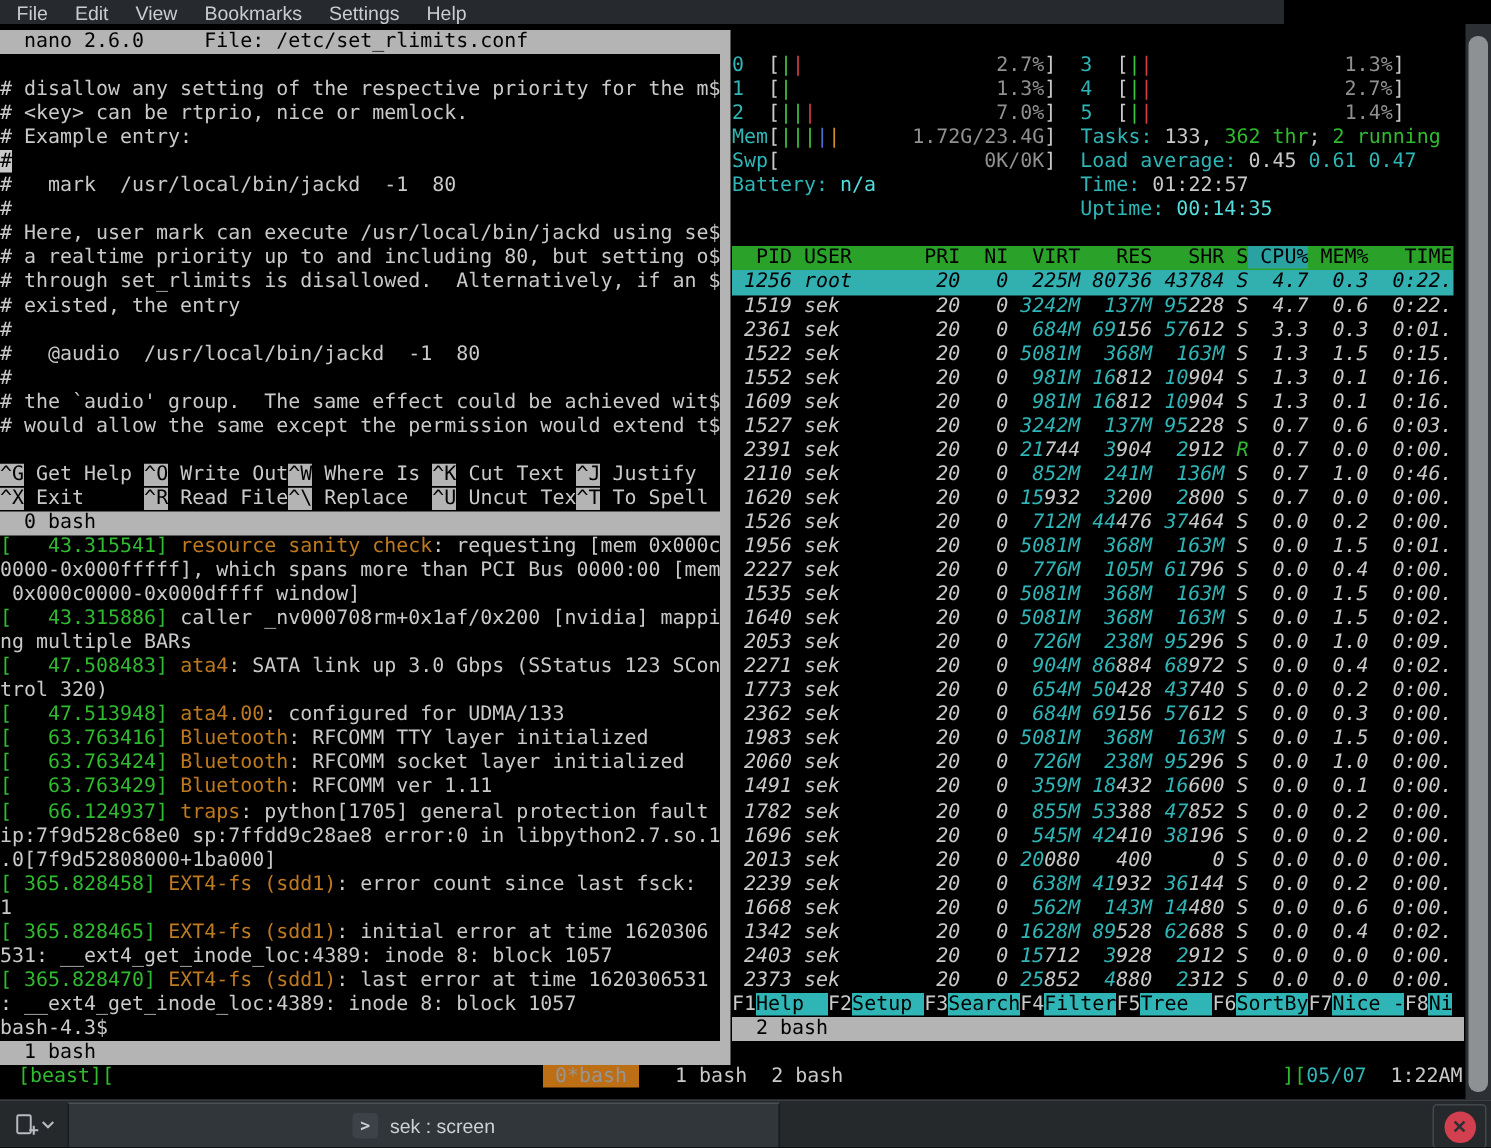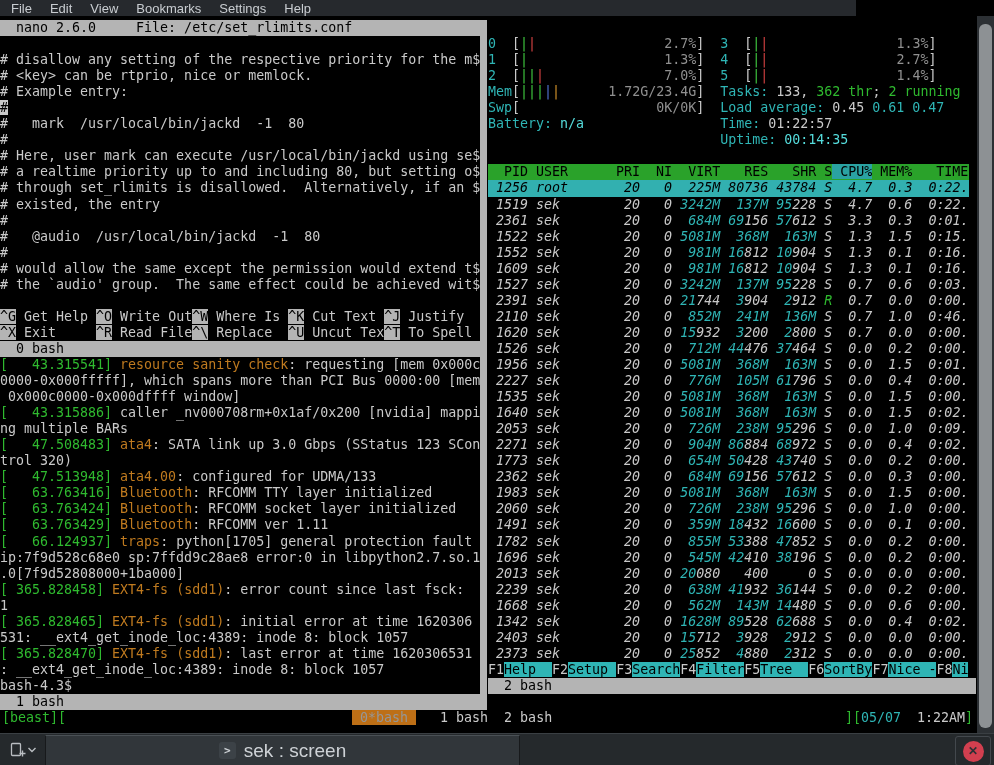--- a/index.html
+++ b/index.html
@@ -23,40 +23,40 @@
   .cursor{background:#c9c9c9;color:#000;}
   .skey{background:#b4b4b4;color:#000;}
   .hd{background:#2aa22a;color:#000;width:481px;}
   .hdsort{background:#2aa2a2;}
   .prow{width:481px;font-style:italic;}
   .sel{background:#32b0b0;color:#000;}
   .sel span{color:#000 !important;}
   .fk{color:#c9c9c9}
   .fkl{background:#2fb5b5;color:#000;}
   
-  .hardstatus{position:absolute;left:0;top:694.3px;width:977px;height:16.05px;background:#000;}
+  .hardstatus{position:absolute;left:10px;top:694.3px;width:977px;height:16.05px;background:#000;}
   .hs-left{position:absolute;left:2px;top:0;}
   .hs-mid{position:absolute;left:352px;top:0;}
   .hs-right{position:absolute;right:4px;top:0;}
   .win-active{background:#bd6f16;color:#969696;}
   
   .scrollbar{position:absolute;left:977px;top:16px;width:17px;height:717px;background:#2c3034;}
   .thumb{position:absolute;left:2px;top:8px;width:13px;height:704px;background:#8d9194;border-radius:6px;}
   
   .tabbar{position:absolute;left:0;top:733px;width:994px;height:32px;background:#25292c;
           border-top:1px solid #3a3f43;box-sizing:border-box;}
   .newtab-btn{position:absolute;left:2px;top:1px;width:42px;height:30px;display:flex;
               align-items:center;justify-content:center;color:#b9bdc1;cursor:pointer;}
   .tab{position:absolute;left:45px;top:1px;width:475px;height:30px;background:#31363a;
        border-left:1px solid #17191b;border-right:1px solid #17191b;border-top:1px solid #4a5055;
        box-sizing:border-box;display:flex;align-items:center;justify-content:center;gap:8px;cursor:pointer;}
   .tab-icon{width:17px;height:17px;background:#3c4247;border-radius:3px;color:#cdd1d5;
             font-family:"DejaVu Sans Mono",monospace;font-size:11px;font-weight:bold;
             display:flex;align-items:center;justify-content:center;}
-  .tab-title{color:#ced2d6;font-size:19px;}
+  .tab-title{color:#ced2d6;font-size:13px;}
   .close-btn{position:absolute;right:3px;top:2px;width:34px;height:28px;border:1px solid #43484d;
              border-radius:3px;display:flex;align-items:center;justify-content:center;cursor:pointer;}
   .close-circle{width:21px;height:21px;border-radius:50%;background:#d23f4f;color:#2c3034;
                 font-size:12px;font-weight:bold;display:flex;align-items:center;justify-content:center;}
 </style>
 </head>
 <body>
 
 <div class="window">
   <div class="menubar" id="menubar">
@@ -78,22 +78,22 @@
         <div class="tl"><span class="cursor">#</span></div>
         <div class="tl">#   mark  /usr/local/bin/jackd  -1  80</div>
         <div class="tl">#</div>
         <div class="tl"># Here, user mark can execute /usr/local/bin/jackd using se$</div>
         <div class="tl"># a realtime priority up to and including 80, but setting o$</div>
         <div class="tl"># through set_rlimits is disallowed.  Alternatively, if an $</div>
         <div class="tl"># existed, the entry</div>
         <div class="tl">#</div>
         <div class="tl">#   @audio  /usr/local/bin/jackd  -1  80</div>
         <div class="tl">#</div>
+        <div class="tl"># the `audio' group.  The same effect could be achieved wit$</div>
         <div class="tl"># would allow the same except the permission would extend t$</div>
-        <div class="tl"># the `audio' group.  The same effect could be achieved wit$</div>
         <div class="tl"></div>
         <div class="tl"><span class="skey">^G</span><span class="cw"> Get Help </span><span class="skey">^O</span><span class="cw"> Write Out</span><span class="skey">^W</span><span class="cw"> Where Is </span><span class="skey">^K</span><span class="cw"> Cut Text </span><span class="skey">^J</span><span class="cw"> Justify  </span></div>
         <div class="tl"><span class="skey">^X</span><span class="cw"> Exit     </span><span class="skey">^R</span><span class="cw"> Read File</span><span class="skey">^\</span><span class="cw"> Replace  </span><span class="skey">^U</span><span class="cw"> Uncut Tex</span><span class="skey">^T</span><span class="cw"> To Spell </span></div>
         <div class="tl bar-gray">  0 bash</div>
         <div class="tl"><span class="cg">[   43.315541]</span><span class="co"> resource sanity check</span><span class="cw">: requesting [mem 0x000c</span></div>
         <div class="tl"><span class="cw">0000-0x000fffff], which spans more than PCI Bus 0000:00 [mem</span></div>
         <div class="tl"><span class="cw"> 0x000c0000-0x000dffff window]</span></div>
         <div class="tl"><span class="cg">[   43.315886]</span><span class="cw"> caller _nv000708rm+0x1af/0x200 [nvidia] mappi</span></div>
         <div class="tl"><span class="cw">ng multiple BARs</span></div>
         <div class="tl"><span class="cg">[   47.508483]</span><span class="co"> ata4</span><span class="cw">: SATA link up 3.0 Gbps (SStatus 123 SCon</span></div>

